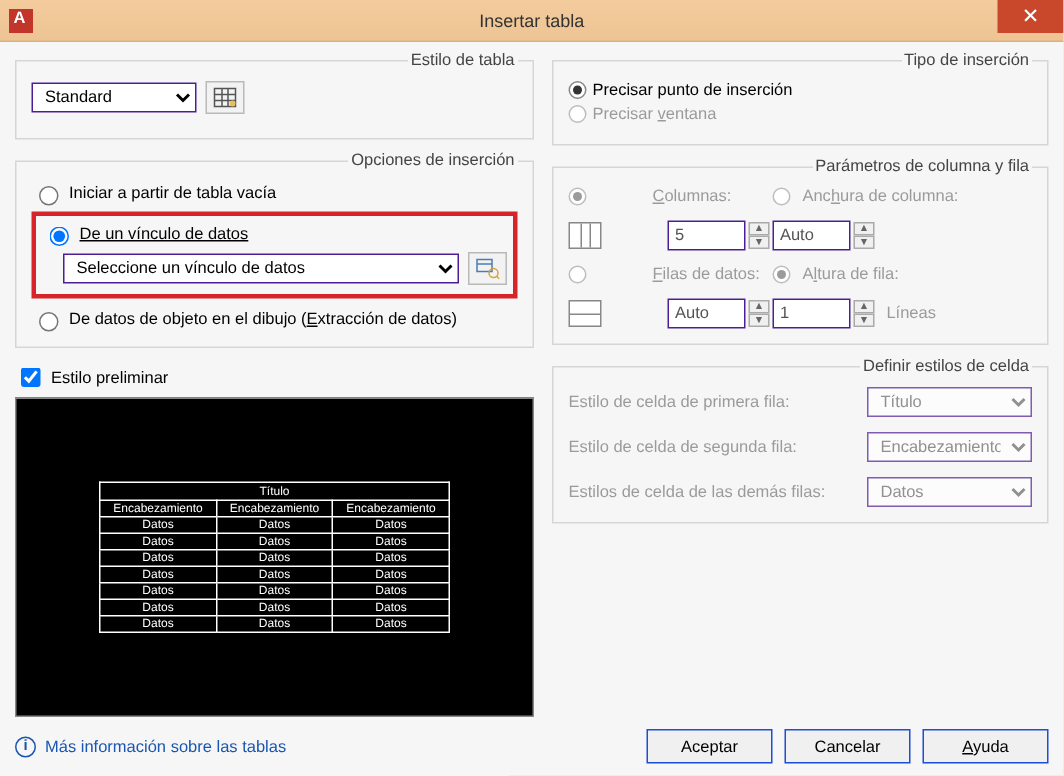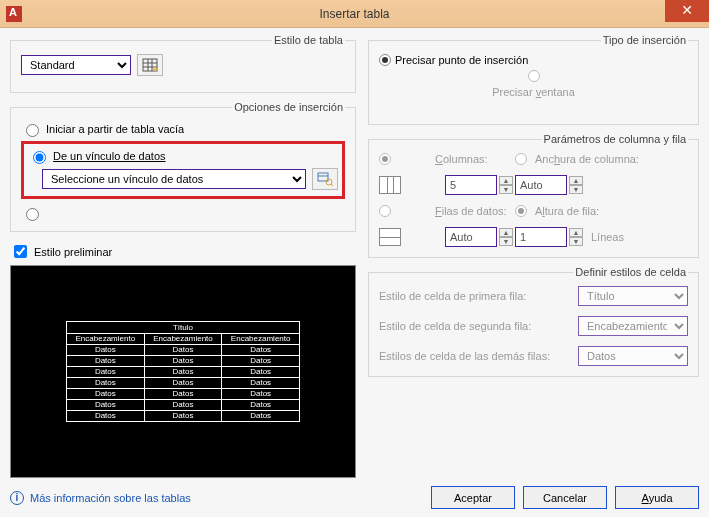--- a/index.html
+++ b/index.html
@@ -108,20 +108,21 @@
                   <line x1="1" y1="4" x2="11" y2="4" stroke="#4a7db3"></line>
                   <circle cx="12" cy="10" r="3" fill="none" stroke="#d7a43b"></circle>
                   <line x1="14" y1="12" x2="16" y2="14" stroke="#d7a43b"></line>
                 </svg>
             </span>
           </div>
         </div>
 
         <div class="radio-line" style="margin-bottom:0;">
           <input type="radio" name="io" style="">
+          <span><span>De datos de objeto en el dibujo (</span><span class="underline">E</span><span>xtracción de datos)</span></span>
         </div>
       </fieldset>
 
       <div class="preview-check">
         <input type="checkbox" checked="" style="">
         <span>Estilo preliminar</span>
       </div>
       <div class="preview">
         <div class="preview-inner">
           <table class="pv-table">
@@ -179,21 +180,21 @@
 
     <div class="right-col">
       <fieldset>
         <legend>Tipo de inserción</legend>
         <div class="radio-line">
           <span class="radio-fake sel">
               <span class="dot"></span>
             </span>
           <span>Precisar punto de inserción</span>
         </div>
-        <div class="radio-line disabled-text" style="margin-bottom:16px;flex-direction:column;">
+        <div class="radio-line disabled-text" style="margin-bottom:4px;">
           <span class="radio-fake dis"></span>
           <span><span>Precisar </span><span class="underline">v</span><span>entana</span></span>
         </div>
       </fieldset>
 
       <fieldset class="col-params">
         <legend>Parámetros de columna y fila</legend>
         <div class="prow">
           <div class="cell cellA disabled-text">
             <span class="radio-fake dis sel">

